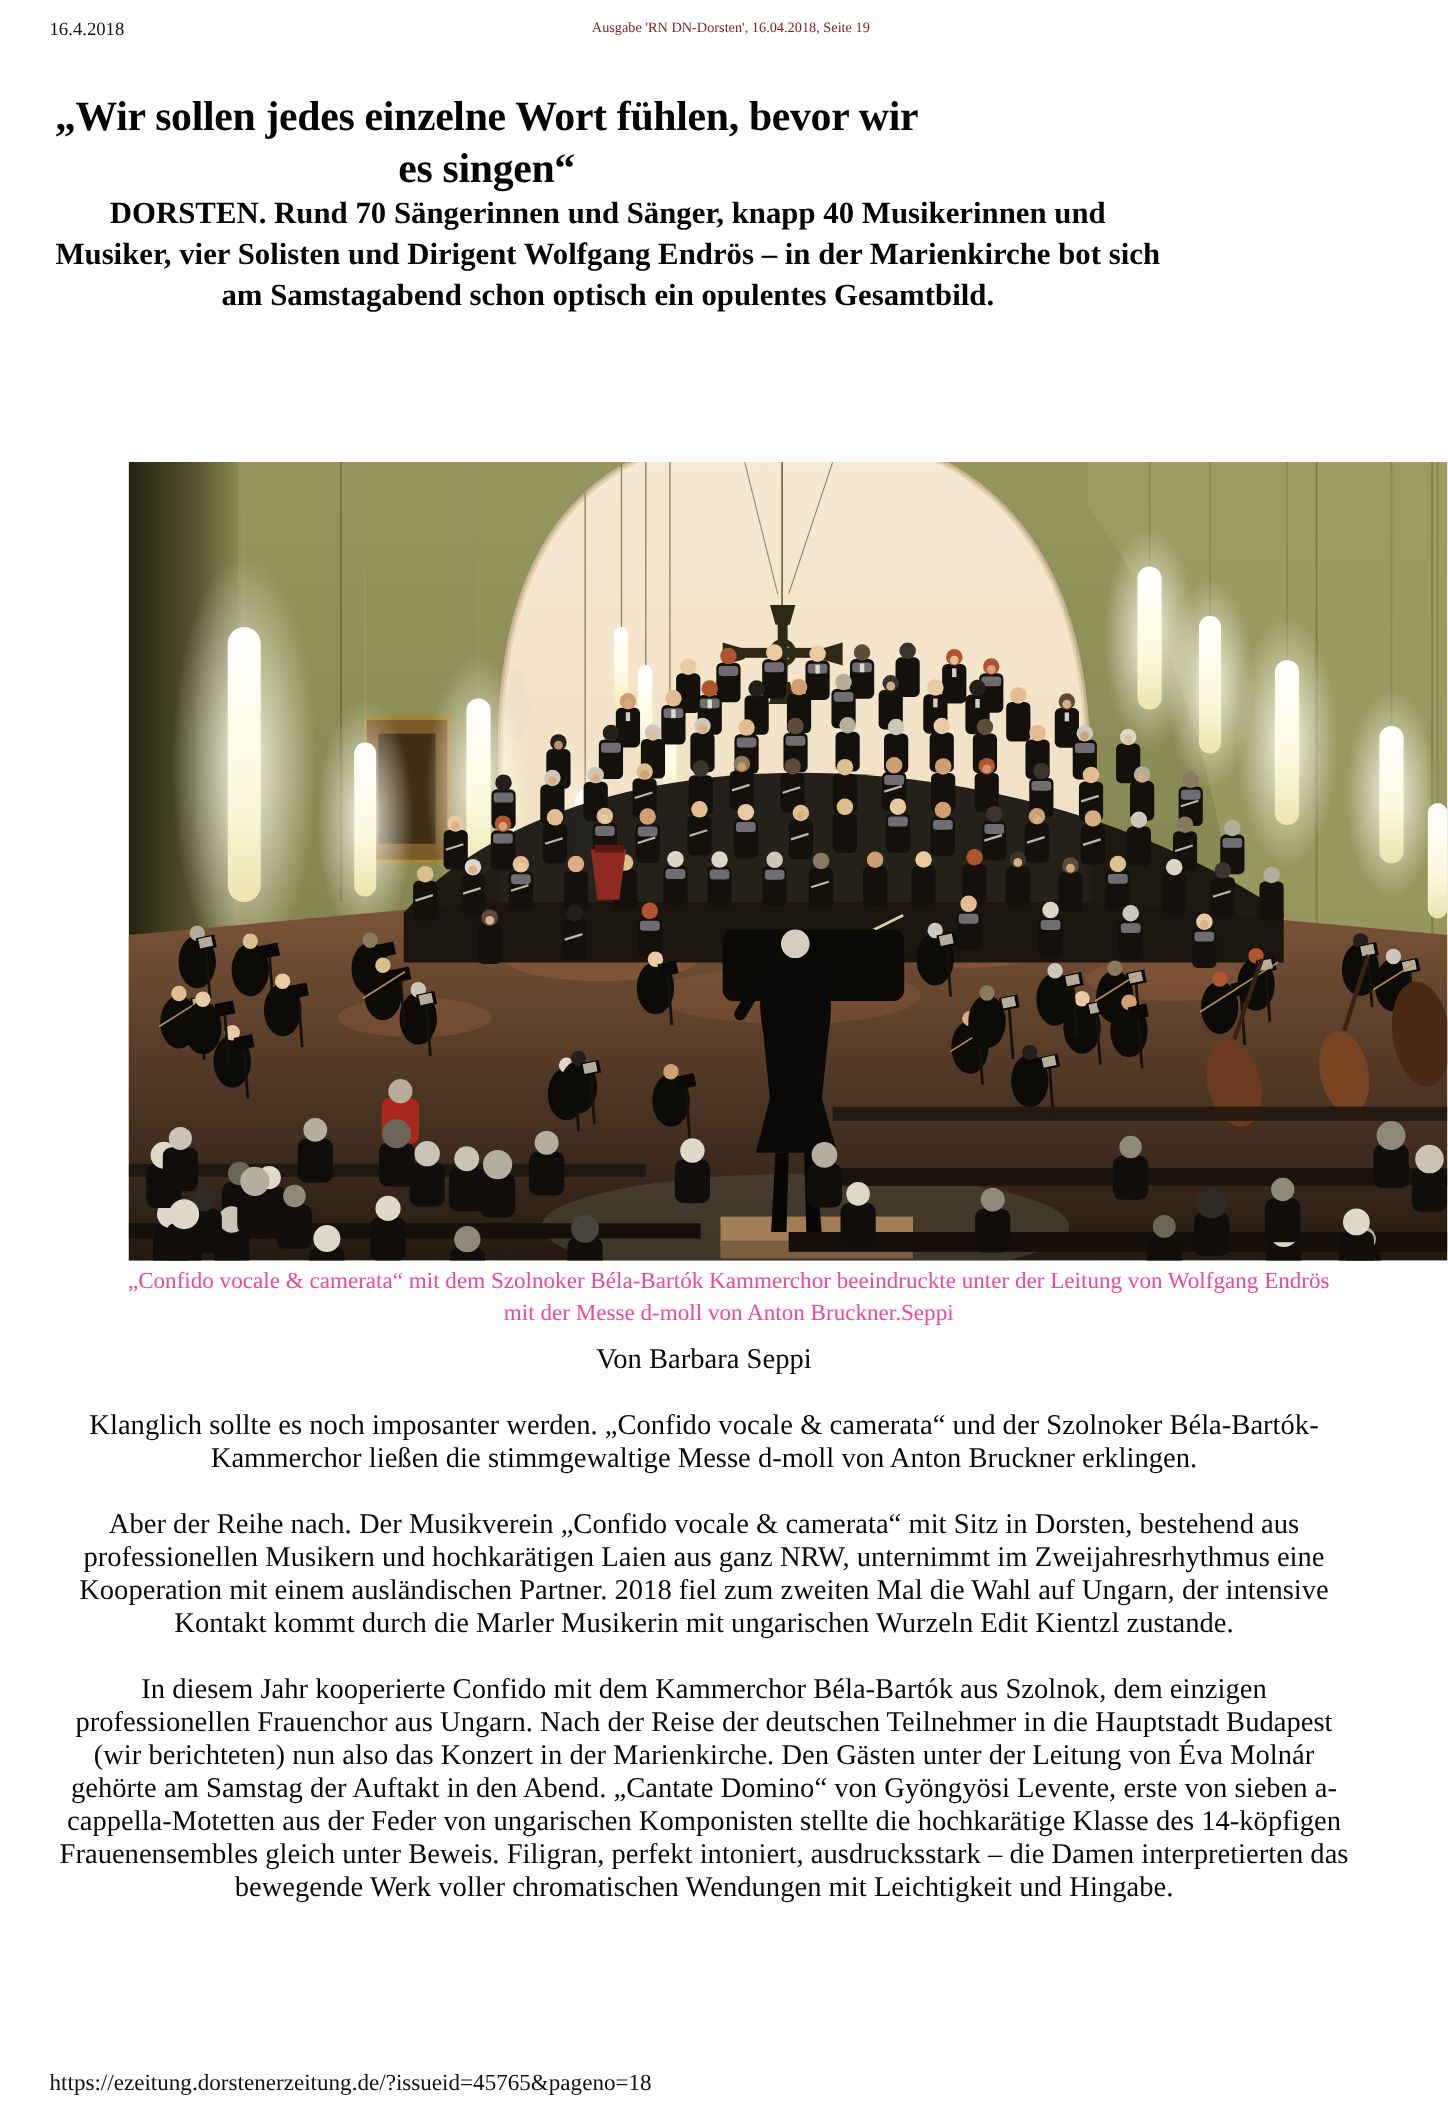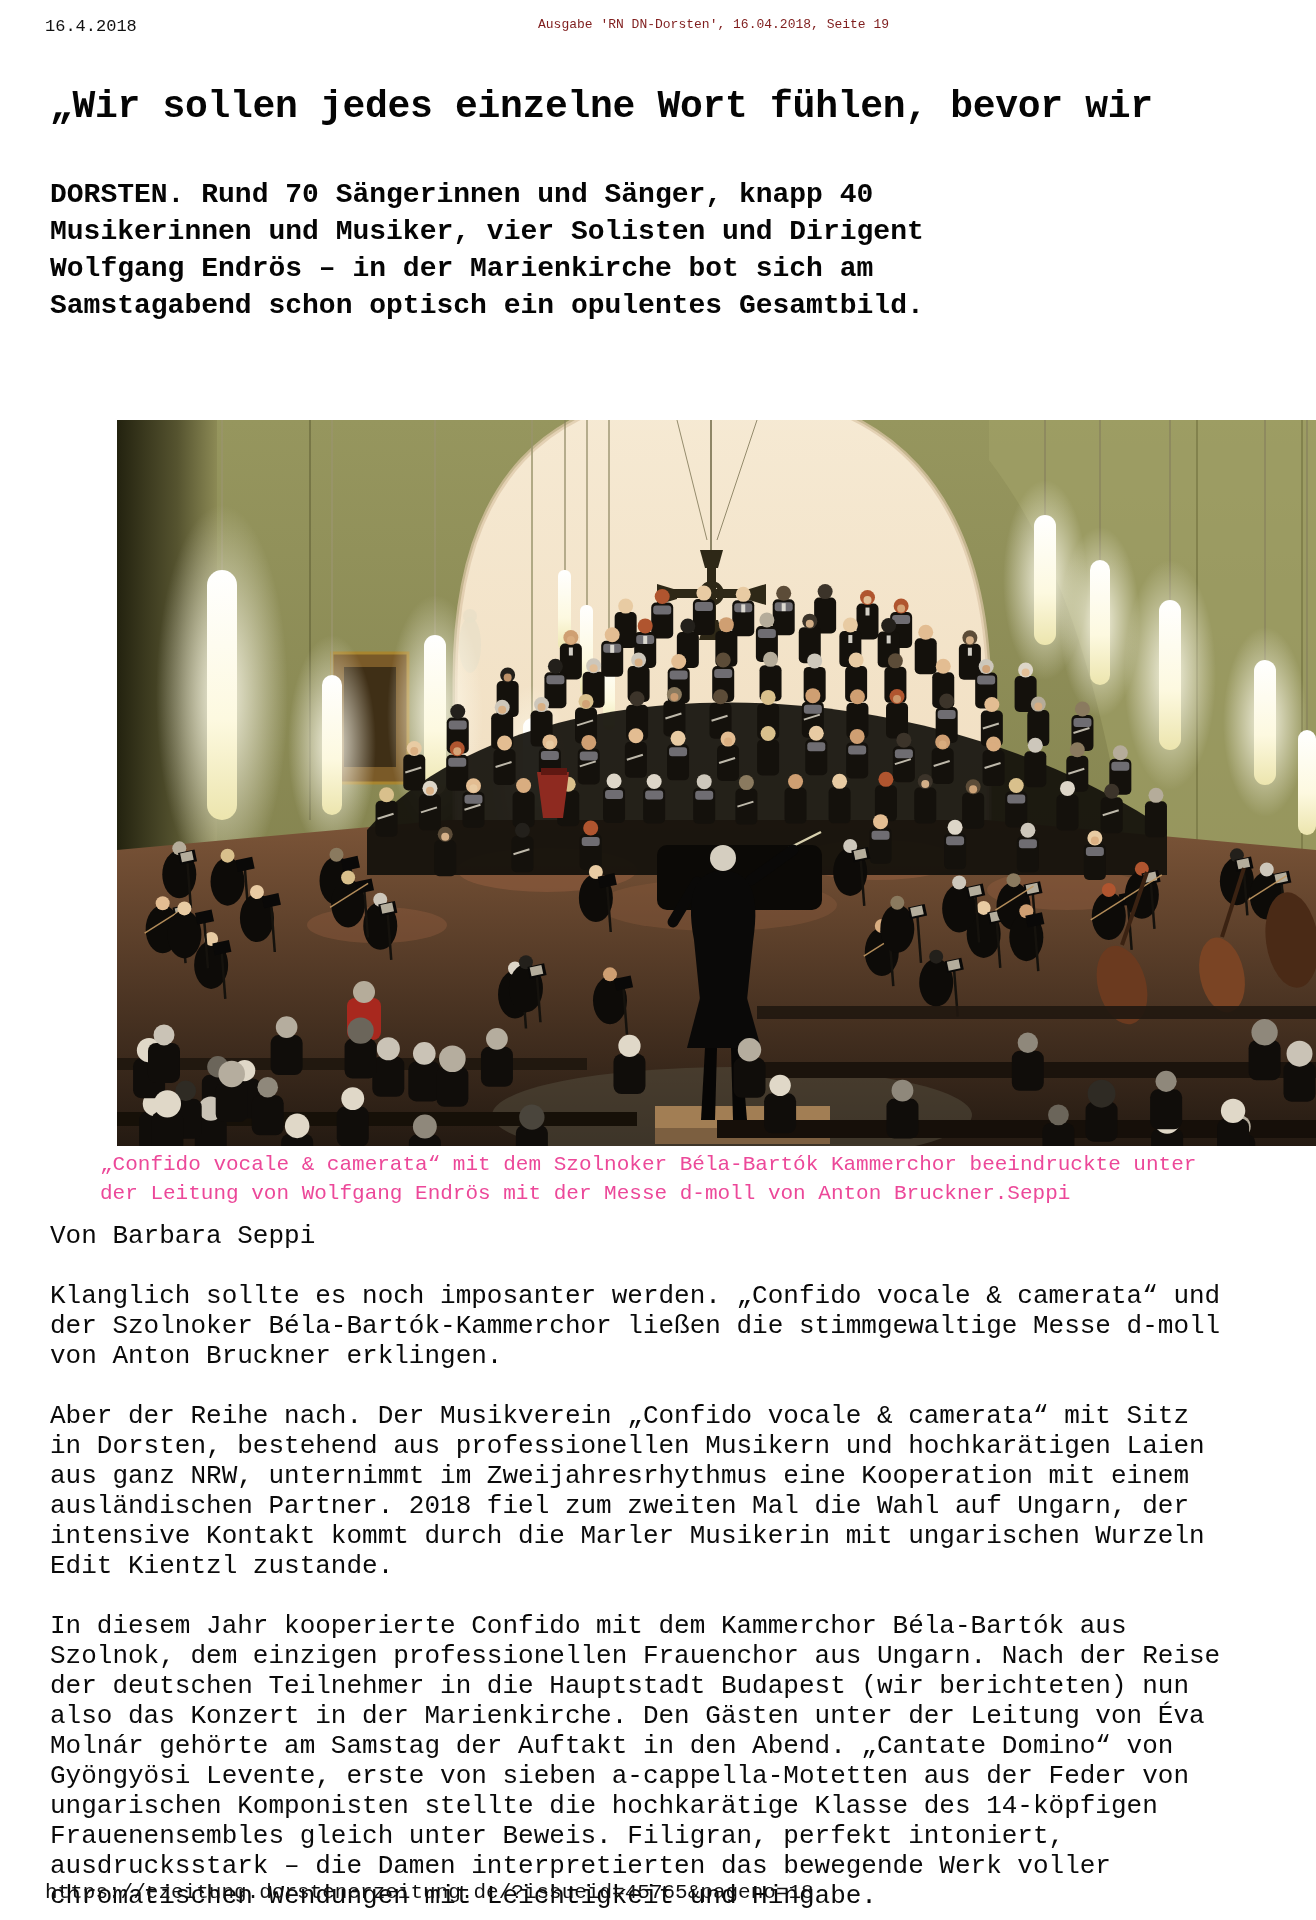--- a/index.html
+++ b/index.html
@@ -1,17 +1,17 @@
 <!DOCTYPE html>
 <html lang="de"><head>
 <meta charset="utf-8">
 <style>
   html,body{margin:0;padding:0;background:#ffffff;}
   .page{position:relative;width:1316px;height:1920px;background:#fff;overflow:hidden;
-        font-family:Liberation Mono, monospace;color:#000;}
+        font-family:Liberation Serif, serif;color:#000;text-align:center;}
   .hdr-date{position:absolute;left:45px;top:17px;font-size:17px;color:#111;}
   .hdr-title{position:absolute;left:538px;top:17px;font-size:13px;color:#7f1d1d;}
   .headline{position:absolute;left:50px;top:58px;font-size:38px;font-weight:bold;
             line-height:47px;letter-spacing:-0.3px;color:#050505;}
   .headline span{display:block;}
   .lead{position:absolute;left:50px;top:176px;width:1005px;font-size:28px;font-weight:bold;
         line-height:37px;color:#050505;}
   .photo-wrap{position:absolute;left:117px;top:420px;width:1199px;height:726px;}
   .caption{position:absolute;left:100px;top:1150px;width:1125px;font-size:21px;line-height:29px;color:#ec4899;}
   .bodytext{position:absolute;left:50px;top:1221px;width:1180px;font-size:26px;line-height:30px;color:#0a0a0a;}
@@ -23,20 +23,21 @@
 </head>
 <body>
 
 <div class="page">
 
   <div class="hdr-date">16.4.2018</div>
   <div class="hdr-title">Ausgabe 'RN DN-Dorsten', 16.04.2018, Seite 19</div>
 
   <h1 class="headline">
     <span>„Wir sollen jedes einzelne Wort fühlen, bevor wir</span>
+    <span>es singen“</span>
   </h1>
 
   <div class="lead">DORSTEN. Rund 70 Sängerinnen und Sänger, knapp 40 Musikerinnen und Musiker, vier Solisten und Dirigent Wolfgang Endrös – in der Marienkirche bot sich am Samstagabend schon optisch ein opulentes Gesamtbild.</div>
 
   <div class="photo-wrap">
     <svg id="photo-svg" width="1199" height="726" viewBox="0 0 1199 726" xmlns="http://www.w3.org/2000/svg">
       <defs>
         <linearGradient id="gWall" x1="0" y1="0" x2="0" y2="1">
           <stop offset="0" stop-color="#96965e"></stop>
             <stop offset="1" stop-color="#7b7a48"></stop>

